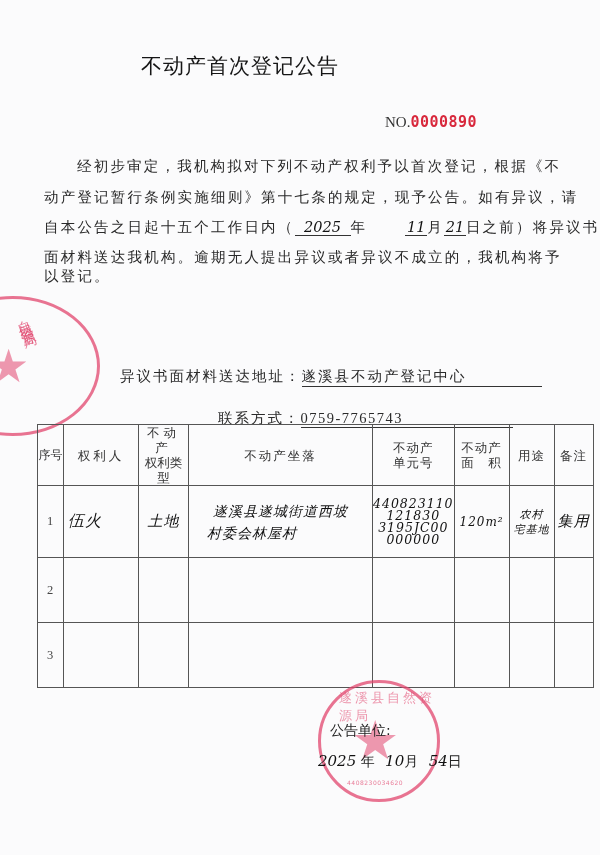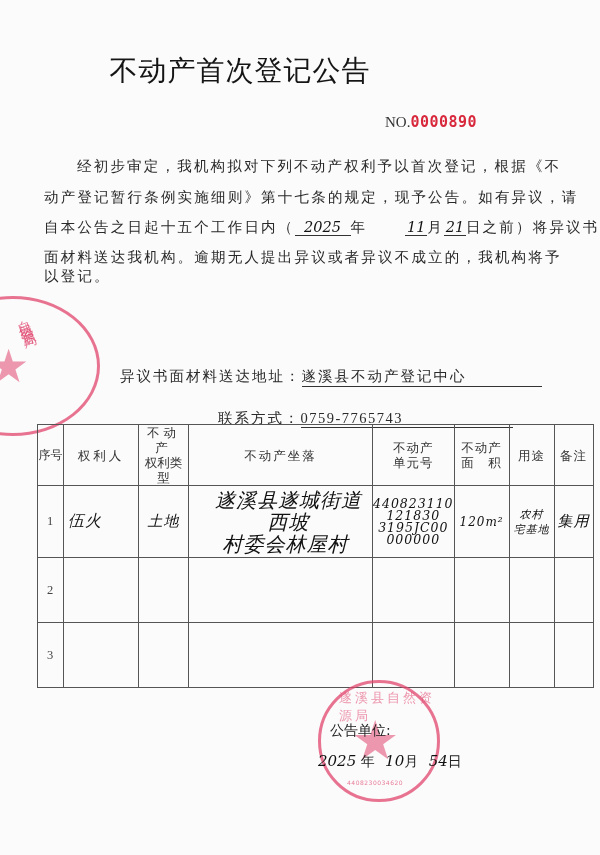--- a/index.html
+++ b/index.html
@@ -6,21 +6,21 @@
     body {
       width: 600px; height: 855px; position: relative; overflow: hidden;
       background: #fbfbfc;
       font-family: "DejaVu Serif", "Liberation Serif", serif;
       color: #222;
     }
     .abs { position: absolute; }
     .title {
       left: 0; width: 480px; top: 52px; text-align: center;
       font-family: "DejaVu Sans", "Liberation Sans", sans-serif;
-      font-size: 28px; color: #151515; letter-spacing: 1px;
+      font-size: 21px; color: #151515; letter-spacing: 1px;
     }
     .docno { left: 385px; top: 113px; font-size: 15px; font-family: "Liberation Serif", serif; color: #333; }
     .docno .prefix { letter-spacing: 0; }
     .docno .num { color: #d8283c; font-family: "DejaVu Sans Mono", monospace; font-weight: bold; font-size: 15px; letter-spacing: 0.5px; }
     .para {
       font-family: "DejaVu Sans", "Liberation Sans", sans-serif;
       font-size: 14.5px; color: #2a2a2a; letter-spacing: 2.2px; white-space: nowrap;
     }
     .hand { font-family: "DejaVu Serif", serif; font-style: italic; color: #111; }
     .blank { display: inline-block; border-bottom: 1px solid #333; text-align: center; letter-spacing: 0; }
@@ -111,21 +111,21 @@
           <div>不动产</div>
           <div>面　积</div>
         </th>
     <th>用途</th>
     <th>备注</th>
   </tr>
   <tr class="r1">
     <td class="idx">1</td>
     <td class="hw" style="text-align:left;padding-left:4px;font-size:16px;">伍火</td>
     <td class="hw" style="font-size:15px;">土地</td>
-    <td class="hw" style="text-align:center;padding-left:10px;font-size:20px;line-height:22px;">
+    <td class="hw" style="text-align:left;padding-left:18px;font-size:14px;line-height:22px;">
       <div style="padding-left:6px;">遂溪县遂城街道西坡</div>
       <div>村委会林屋村</div>
     </td>
     <td class="hw hw-small">
       <div>440823110</div>
       <div>121830</div>
       <div>3195JC00</div>
       <div>000000</div>
     </td>
     <td class="hw" style="font-size:12px;">120m²</td>

